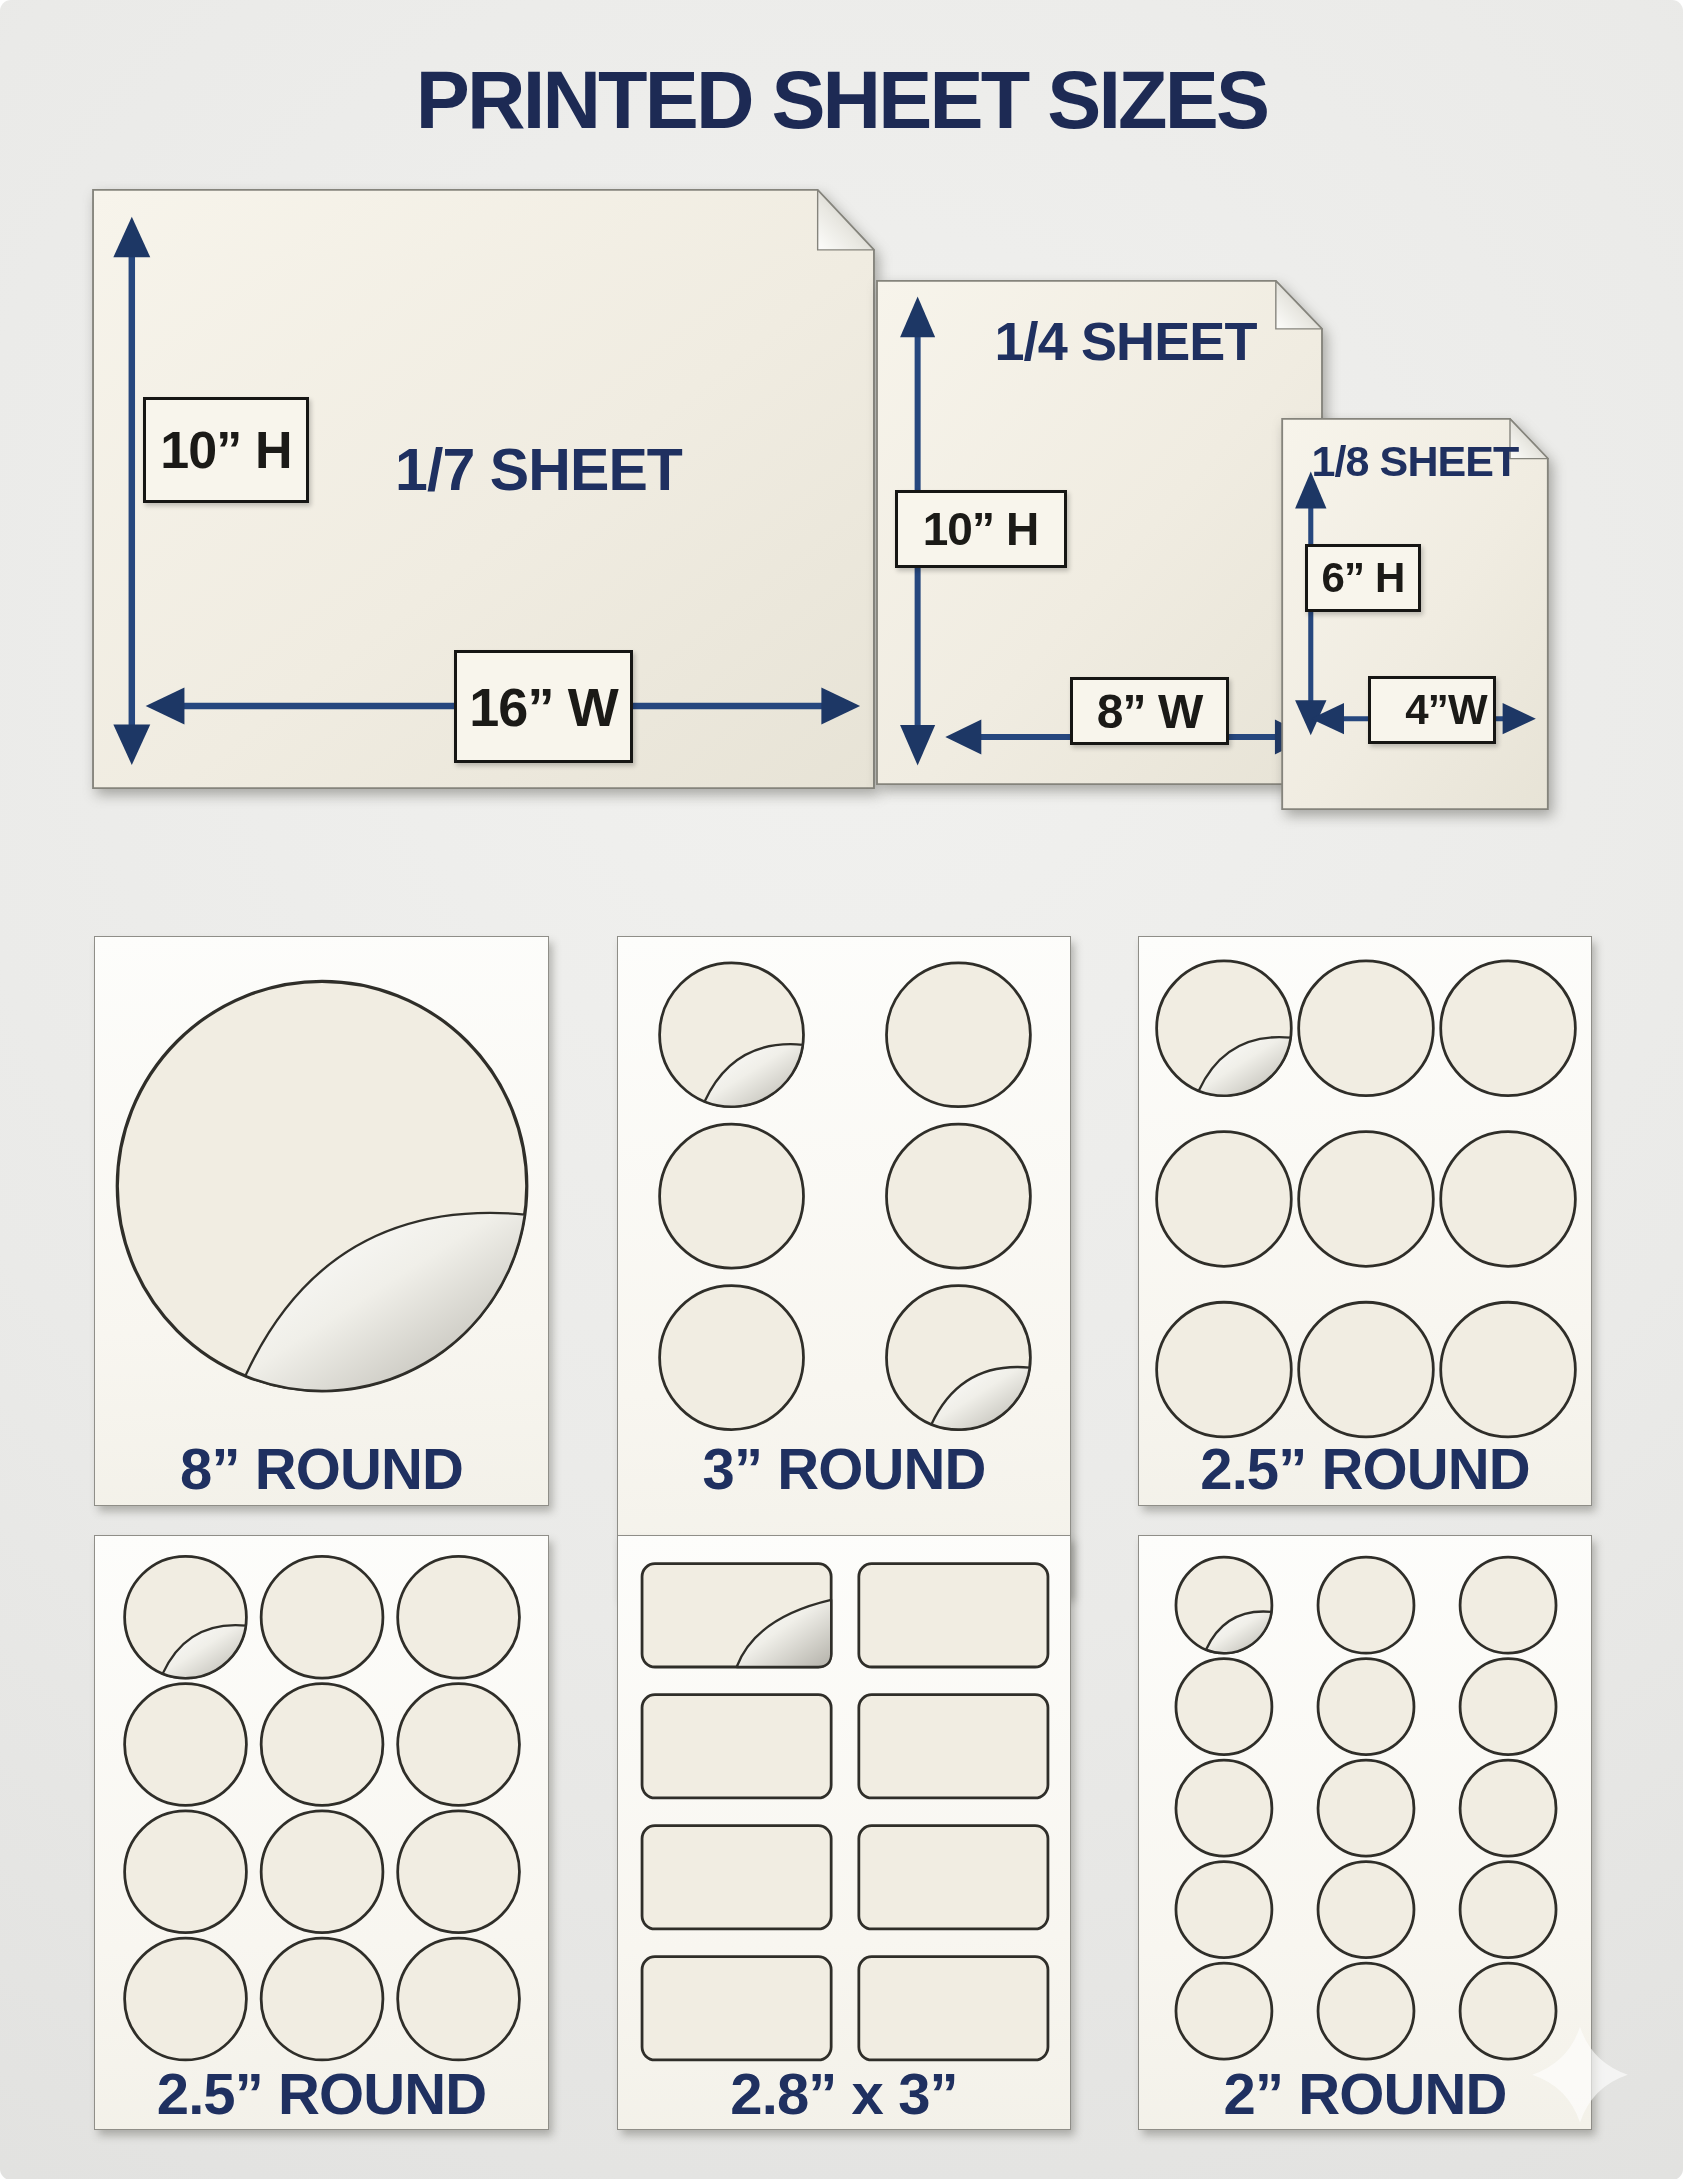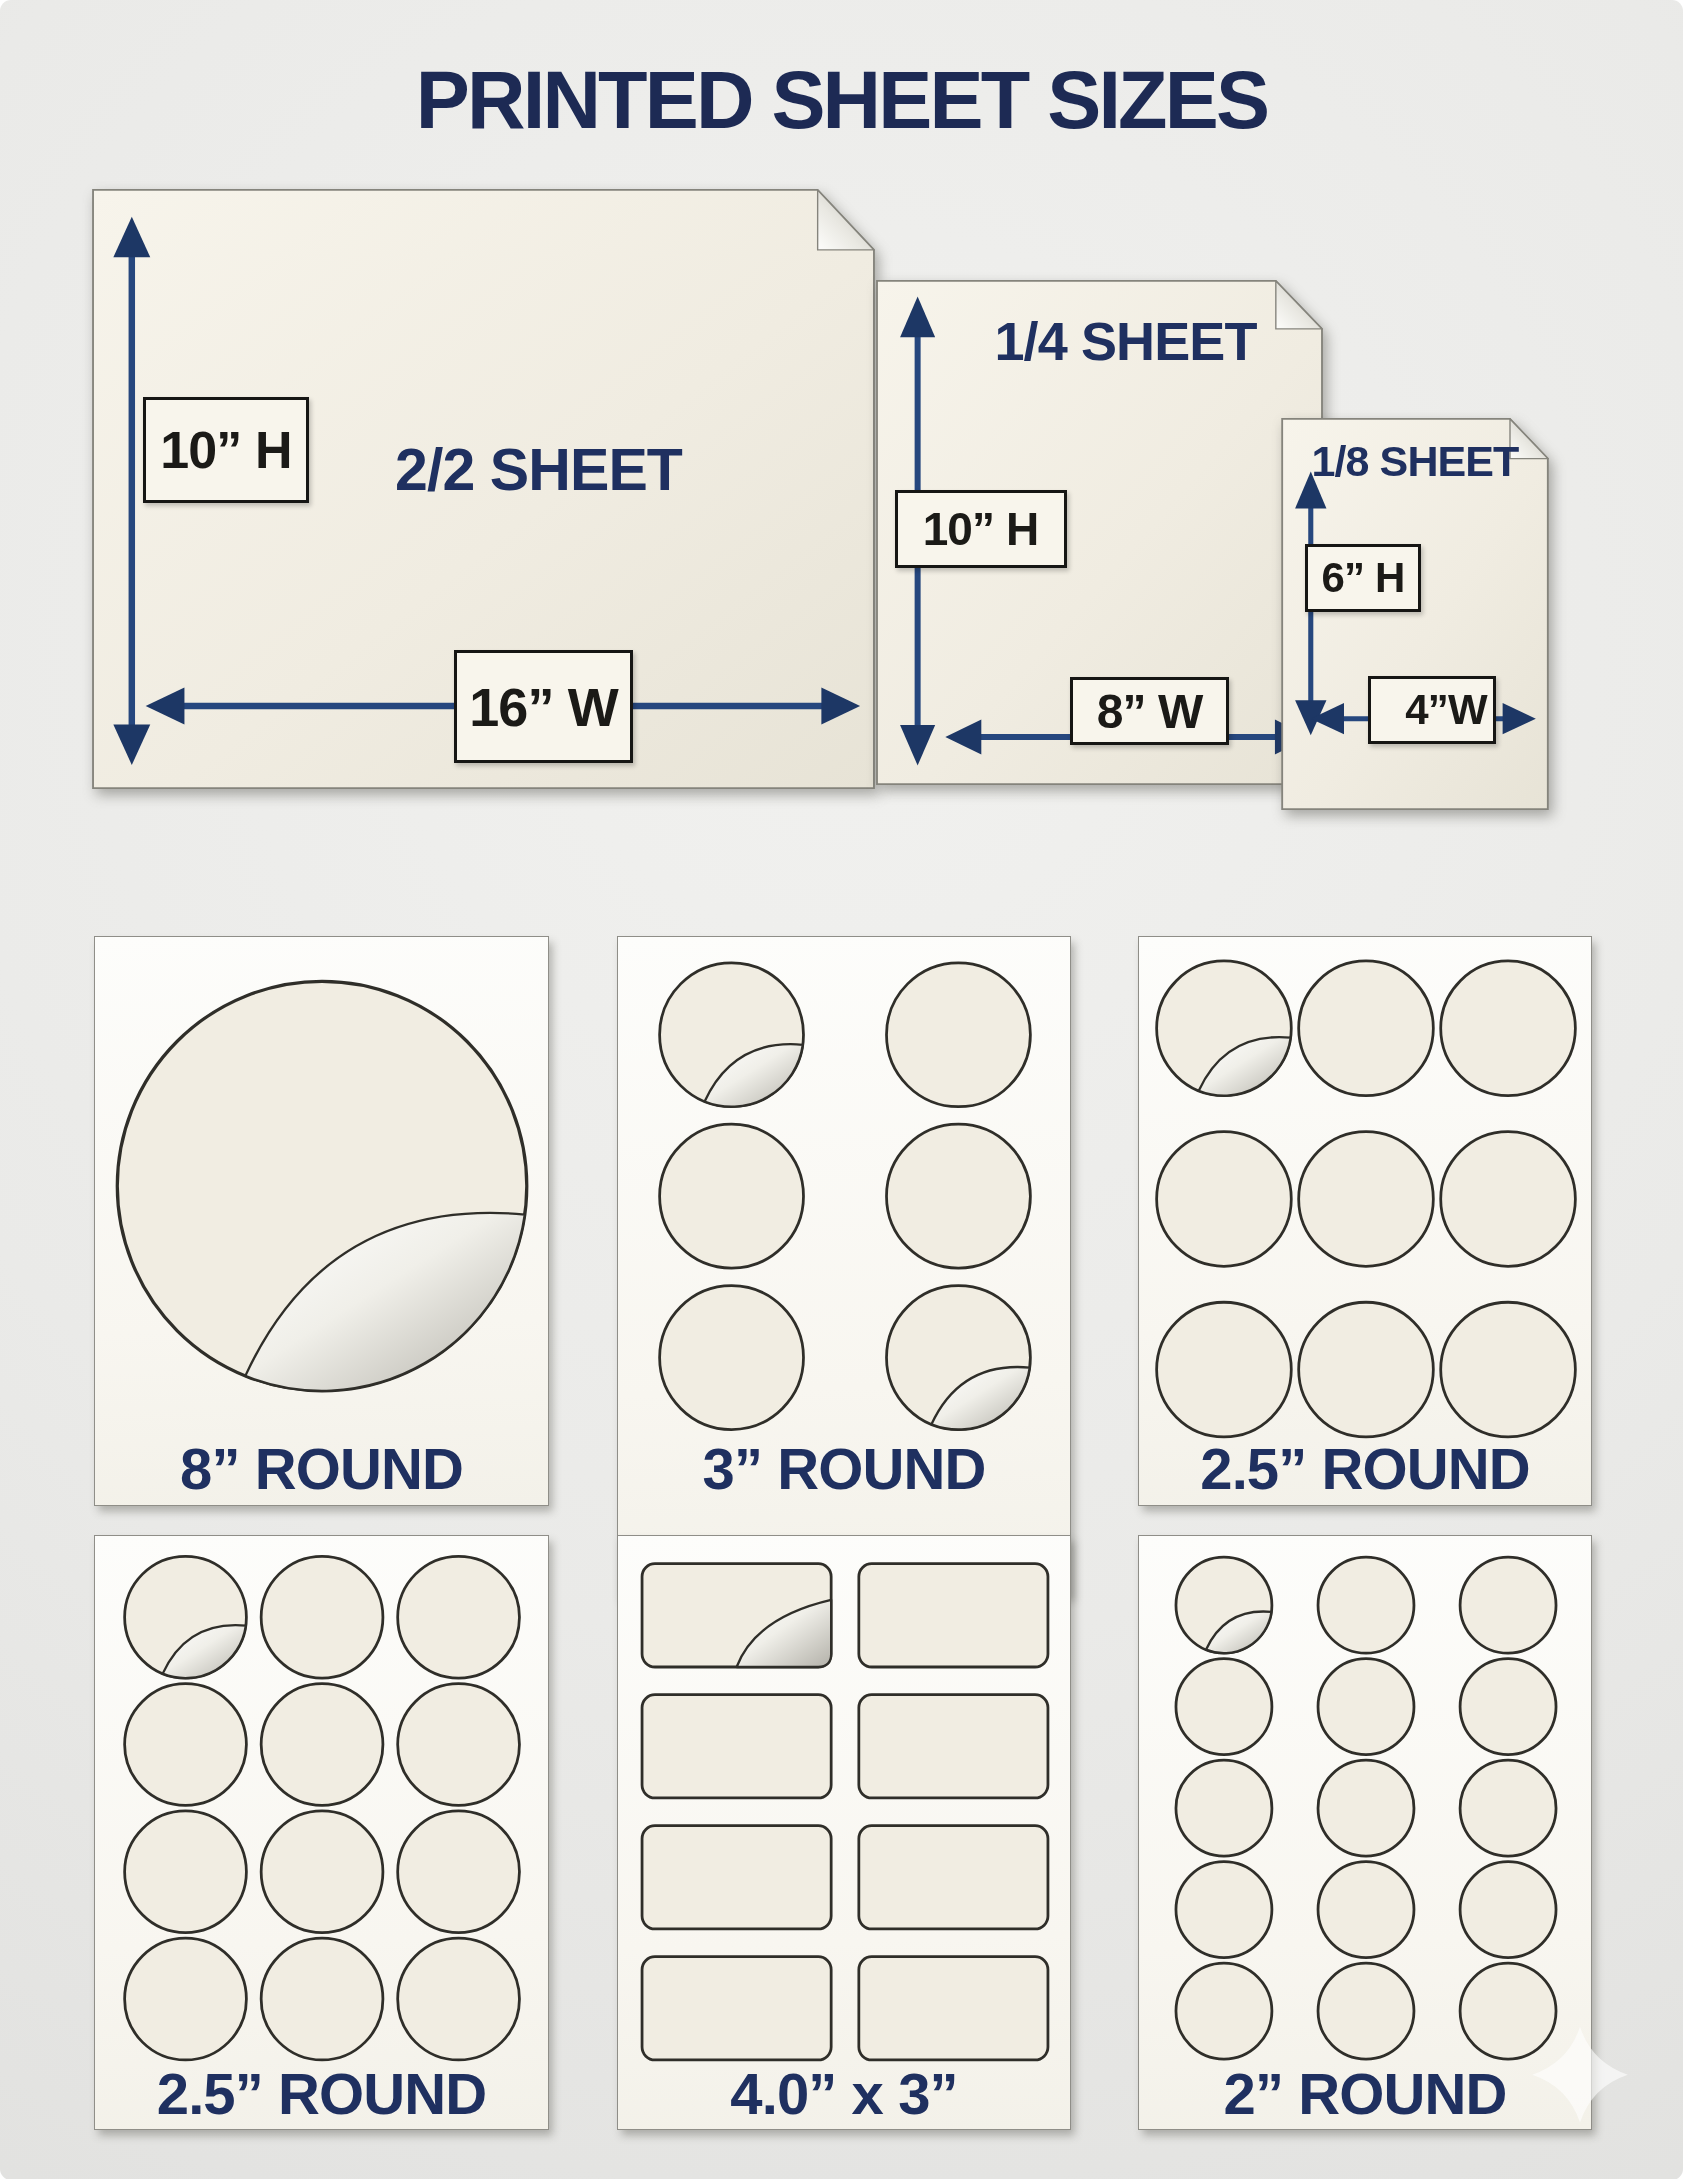--- a/index.html
+++ b/index.html
@@ -80,21 +80,21 @@
         <polygon class="arrow-head" points="43,30 23,74 63,74"></polygon>
         <polygon class="arrow-head" points="43,624 23,580 63,580"></polygon>
       </g>
       <g>
         <line class="arrow-line" x1="96" y1="560" x2="794" y2="560"></line>
         <polygon class="arrow-head" points="58,560 100,540 100,580"></polygon>
         <polygon class="arrow-head" points="832,560 790,540 790,580"></polygon>
       </g>
     </svg>
     <div class="dim-box dim-h">10” H</div>
-    <div class="sheet-name">2/2 SHEET</div>
+    <div class="sheet-name">1/7 SHEET</div>
     <div class="dim-box dim-w">16” W</div>
   </div>
 
   <div class="sheet sheet-quarter">
     <svg class="paper" width="447" height="505" viewBox="0 0 484 547">
       <defs>
         <linearGradient id="pap2" x1="0" y1="0" x2="1" y2="1">
           <stop offset="0" stop-color="#f7f4eb"></stop>
             <stop offset=".55" stop-color="#f0ece1"></stop>
             <stop offset="1" stop-color="#e7e3d6"></stop>
@@ -248,21 +248,21 @@
         <rect x="26" y="30" width="205" height="112" rx="14" fill="#f1ede2" stroke="#2f2e29" stroke-width="3"></rect>
         <path d="M 128.5 142 Q 149 88.24000000000001 231 69.19999999999999 L 231 128 Q 231 142 217 142 Z" fill="url(#pg4)" stroke="#2f2e29" stroke-width="2.5" stroke-linejoin="round"></path>
         <rect x="261" y="30" width="205" height="112" rx="14" fill="#f1ede2" stroke="#2f2e29" stroke-width="3"></rect>
         <rect x="26" y="172" width="205" height="112" rx="14" fill="#f1ede2" stroke="#2f2e29" stroke-width="3"></rect>
         <rect x="261" y="172" width="205" height="112" rx="14" fill="#f1ede2" stroke="#2f2e29" stroke-width="3"></rect>
         <rect x="26" y="314" width="205" height="112" rx="14" fill="#f1ede2" stroke="#2f2e29" stroke-width="3"></rect>
         <rect x="261" y="314" width="205" height="112" rx="14" fill="#f1ede2" stroke="#2f2e29" stroke-width="3"></rect>
         <rect x="26" y="456" width="205" height="112" rx="14" fill="#f1ede2" stroke="#2f2e29" stroke-width="3"></rect>
         <rect x="261" y="456" width="205" height="112" rx="14" fill="#f1ede2" stroke="#2f2e29" stroke-width="3"></rect>
       </svg>
-    <div class="card-label label-bottom">4.0” x 3”</div>
+    <div class="card-label label-bottom">2.8” x 3”</div>
   </div>
   <div class="card card-f">
     <svg class="stickers" width="454" height="595" viewBox="0 0 492 645">
         <defs>
           <linearGradient id="pg5" x1="0" y1="0" x2="1" y2="1">
             <stop offset="0" stop-color="#ffffff"></stop>
             <stop offset="0.45" stop-color="#f0efe9"></stop>
             <stop offset="1" stop-color="#b3b1a9"></stop>
           </linearGradient>
         </defs>

